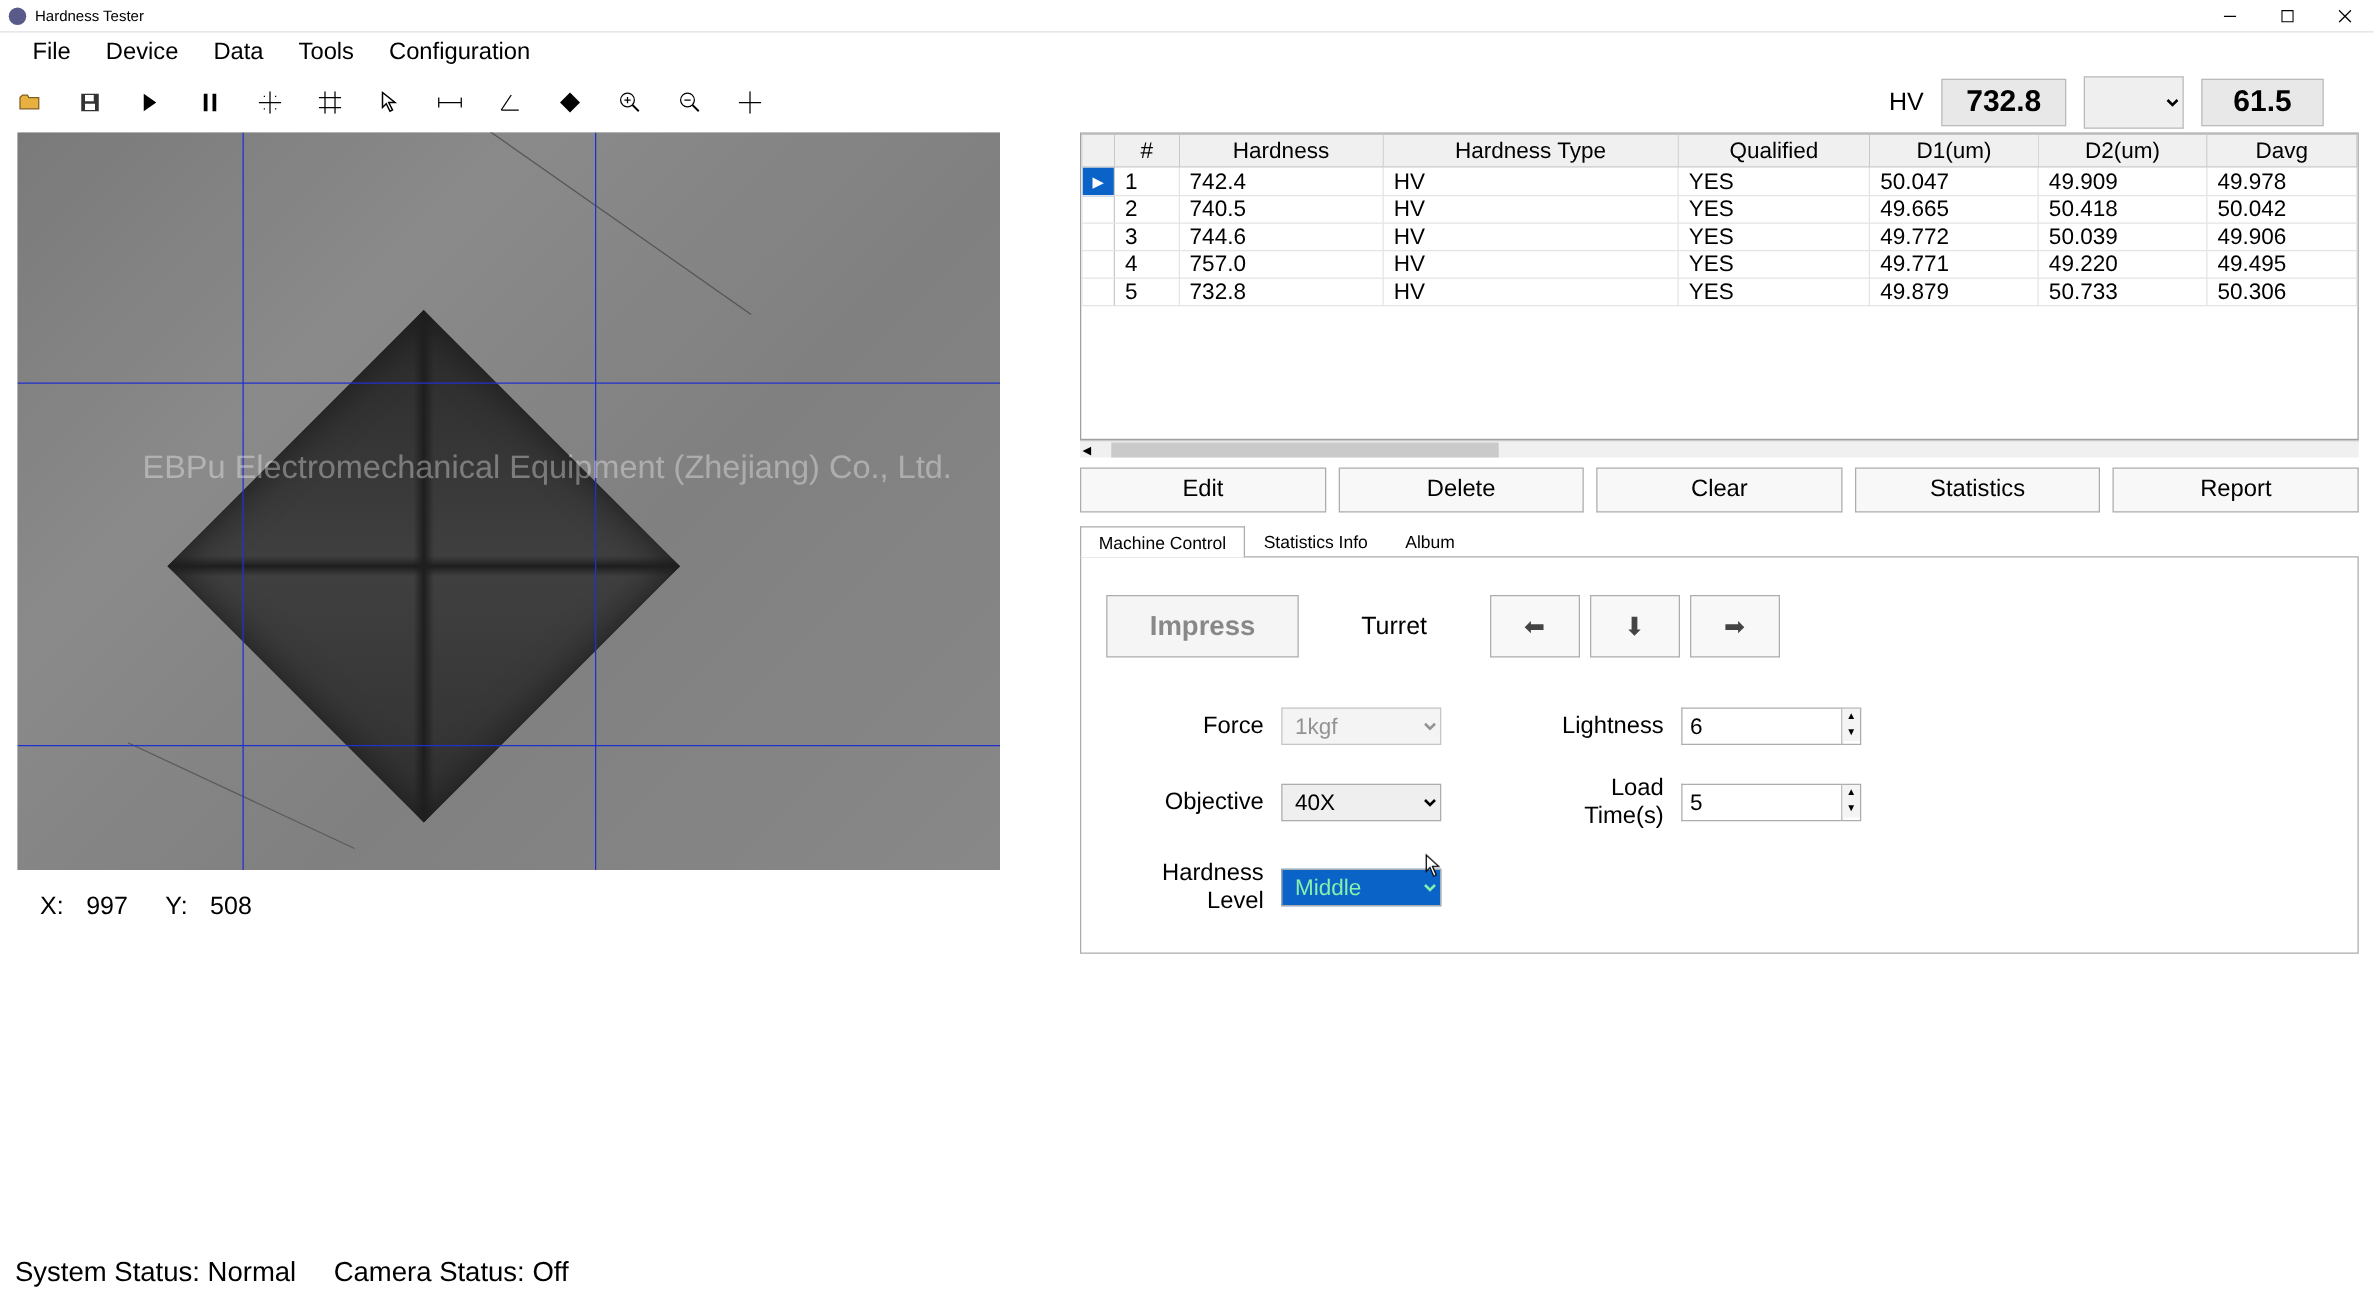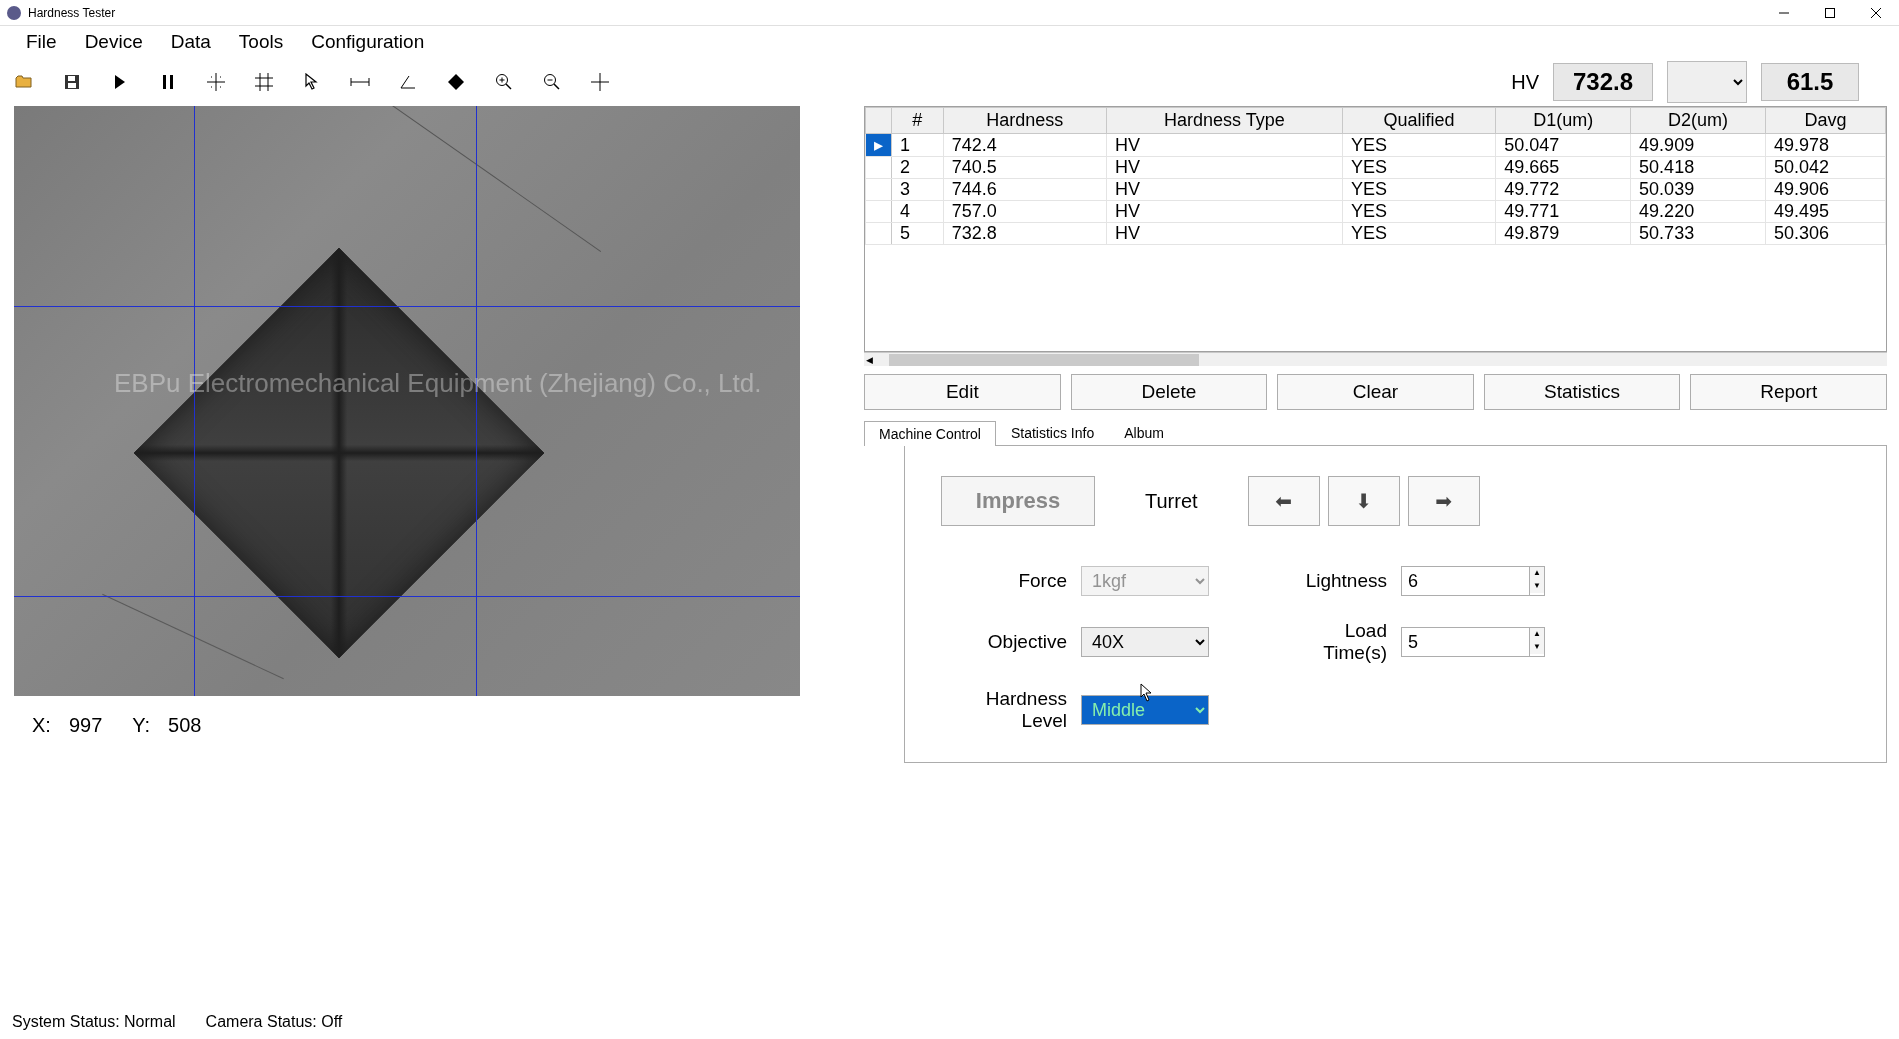--- a/index.html
+++ b/index.html
@@ -29,21 +29,21 @@
 .image-viewer .bg { position: absolute; inset: 0; background: linear-gradient(135deg, #7a7a7a 0%, #8a8a8a 30%, #808080 60%, #888 100%); }
 .image-viewer .scratch { position: absolute; top: 10%; left: 40%; width: 300px; height: 1px; background: #555; transform: rotate(35deg); }
 .image-viewer .scratch2 { position: absolute; bottom: 10%; left: 10%; width: 200px; height: 1px; background: #5a5a5a; transform: rotate(25deg); }
 .image-viewer .indent { position: absolute; left: 180px; top: 202px; width: 290px; height: 290px; background: #3c3c3c; transform: rotate(45deg); background: linear-gradient(135deg, #2a2a2a 0%, #404040 50%, #303030 100%); box-shadow: inset 0 0 30px #1a1a1a; }
 .image-viewer .indent::before { content:''; position:absolute; inset:0; background: linear-gradient(45deg, transparent 48%, #1e1e1e 50%, transparent 52%), linear-gradient(-45deg, transparent 48%, #1e1e1e 50%, transparent 52%); }
 .image-viewer .grid-line { position: absolute; background: #2030d0; }
 .image-viewer .grid-v1 { left: 180px; top: 0; width: 1px; height: 100%; }
 .image-viewer .grid-v2 { left: 462px; top: 0; width: 1px; height: 100%; }
 .image-viewer .grid-h1 { top: 200px; left: 0; height: 1px; width: 100%; }
 .image-viewer .grid-h2 { top: 490px; left: 0; height: 1px; width: 100%; }
-.image-viewer .watermark { position: absolute; top: 262px; left: 100px; font-size: 26px; color: rgba(255,255,255,0.35); white-space: nowrap; pointer-events: none; }
+.image-viewer .watermark { position: absolute; top: 252px; left: 100px; font-size: 26px; color: rgba(255,255,255,0.35); white-space: nowrap; pointer-events: none; }
 
 .coords { padding: 18px 20px; font-size: 20px; display: flex; gap: 30px; }
 .coords span { display: inline-flex; gap: 18px; }
 
 .right-col { flex: 1; display: flex; flex-direction: column; }
 
 .datagrid { border: 1px solid #a0a0a0; background: #fff; height: 246px; overflow: auto; position: relative; }
 .datagrid table { border-collapse: collapse; width: 100%; font-size: 18px; }
 .datagrid th { background: #f0f0f0; border: 1px solid #c8c8c8; padding: 2px 10px; font-weight: normal; text-align: center; position: sticky; top: 0; }
 .datagrid td { border: 1px solid #e4e4e4; padding: 0 8px; text-align: left; }
@@ -52,39 +52,39 @@
 .datagrid-scroll { height:14px; background:#f0f0f0; border-top:1px solid #c8c8c8; display:flex; align-items:center; }
 .datagrid-scroll .thumb { height:12px; background:#cacaca; width:310px; margin-left:14px; }
 
 .action-row { display: flex; gap: 10px; margin-top: 8px; }
 .action-btn { flex: 1; border: 1px solid #adadad; background: #f8f8f8; padding: 6px 0; font-size: 19px; cursor: pointer; }
 
 .tabs { display: flex; margin-top: 10px; }
 .tab { padding: 4px 14px; font-size: 14px; cursor: pointer; border: 1px solid transparent; border-bottom: none; }
 .tab.active { background: #fff; border-color: #acacac; position: relative; top: 1px; }
 
-.tabpanel { border: 1px solid #acacac; flex: 1; padding: 30px 36px; min-height: 310px; margin-left: 40px; }
+.tabpanel { border: 1px solid #acacac; flex: 1; padding: 30px 20px; min-height: 310px; }
 
 .impress-row { display: flex; align-items: center; gap: 50px; margin-bottom: 40px; }
 .impress-btn { width: 154px; height: 50px; border: 1px solid #adadad; background: #f5f5f5; color: #888; font-size: 22px; font-weight: bold; cursor: pointer; }
 .turret-lbl { font-size: 20px; }
 .arrow-group { display: flex; gap: 8px; }
 .arrow-btn { width: 72px; height: 50px; border: 1px solid #adadad; background: #f8f8f8; display: flex; align-items: center; justify-content: center; cursor: pointer; font-size: 20px; color: #444; }
 
 .form-grid { display: grid; grid-template-columns: 140px 140px 60px 120px 140px; row-gap: 24px; align-items: center; font-size: 19px; }
 .form-grid label { text-align: right; padding-right: 14px; }
 .form-grid .gap { }
 .form-grid select, .form-grid input { width: 128px; font-size: 18px; padding: 3px 6px; border: 1px solid #adadad; height: 30px; }
 .form-grid select.hl { background: #0a64c8; color: #86efac; }
 .form-grid .spinner { display: flex; }
 .form-grid .spinner input { flex: 1; border-right: none; }
 .form-grid .spinner .spins { display: flex; flex-direction: column; border: 1px solid #adadad; }
 .form-grid .spinner .spins div { width: 14px; height: 13px; font-size: 8px; text-align: center; line-height: 12px; cursor: pointer; background: #f4f4f4; }
 
-.statusbar { position: fixed; bottom: 0; left: 0; right: 0; padding: 8px 12px; font-size: 16px; display: flex; gap: 30px; }
+.statusbar { position: fixed; bottom: 0; left: 0; right: 0; padding: 8px 12px; font-size: 22px; display: flex; gap: 30px; }
 
 .cursor-pointer { position: fixed; left: 1140px; top: 683px; pointer-events: none; z-index: 9999; }
 </style>
 </head>
 <body>
 
 <div class="titlebar">
   <svg class="app-icon" viewBox="0 0 16 16">
       <circle cx="8" cy="8" r="7" fill="#5a5a8a"></circle>
     </svg>

